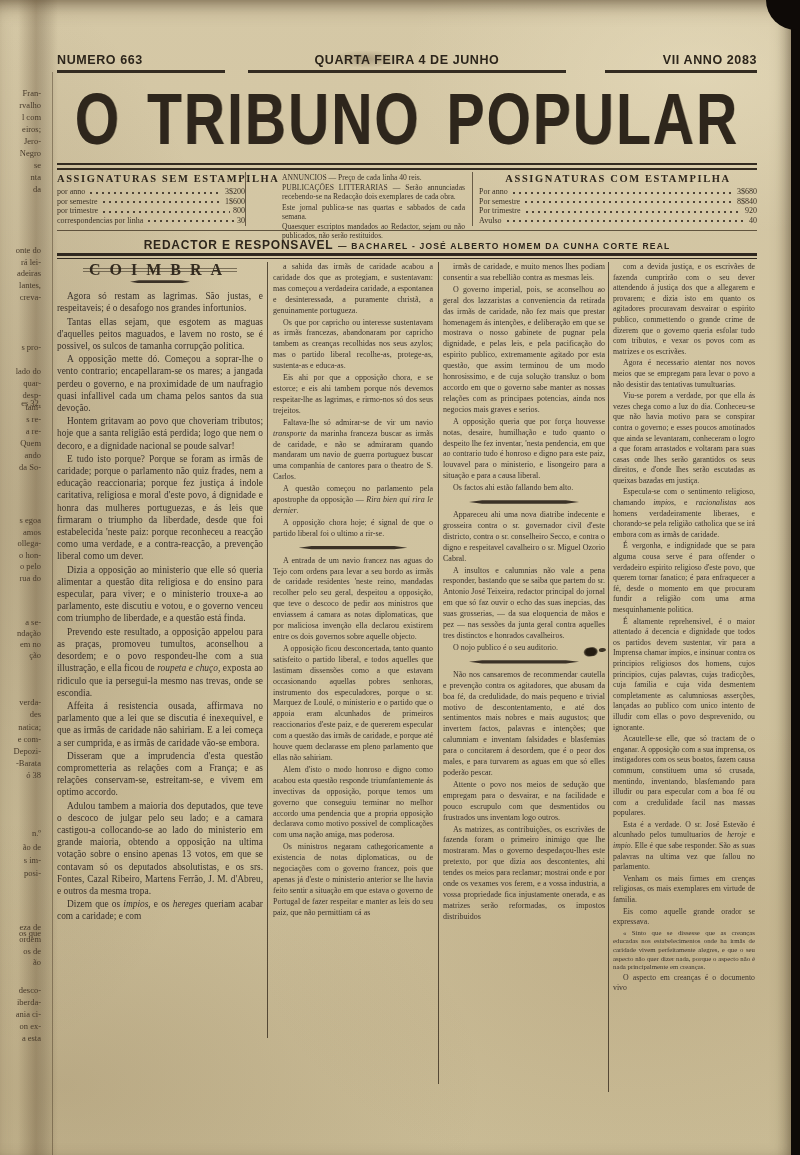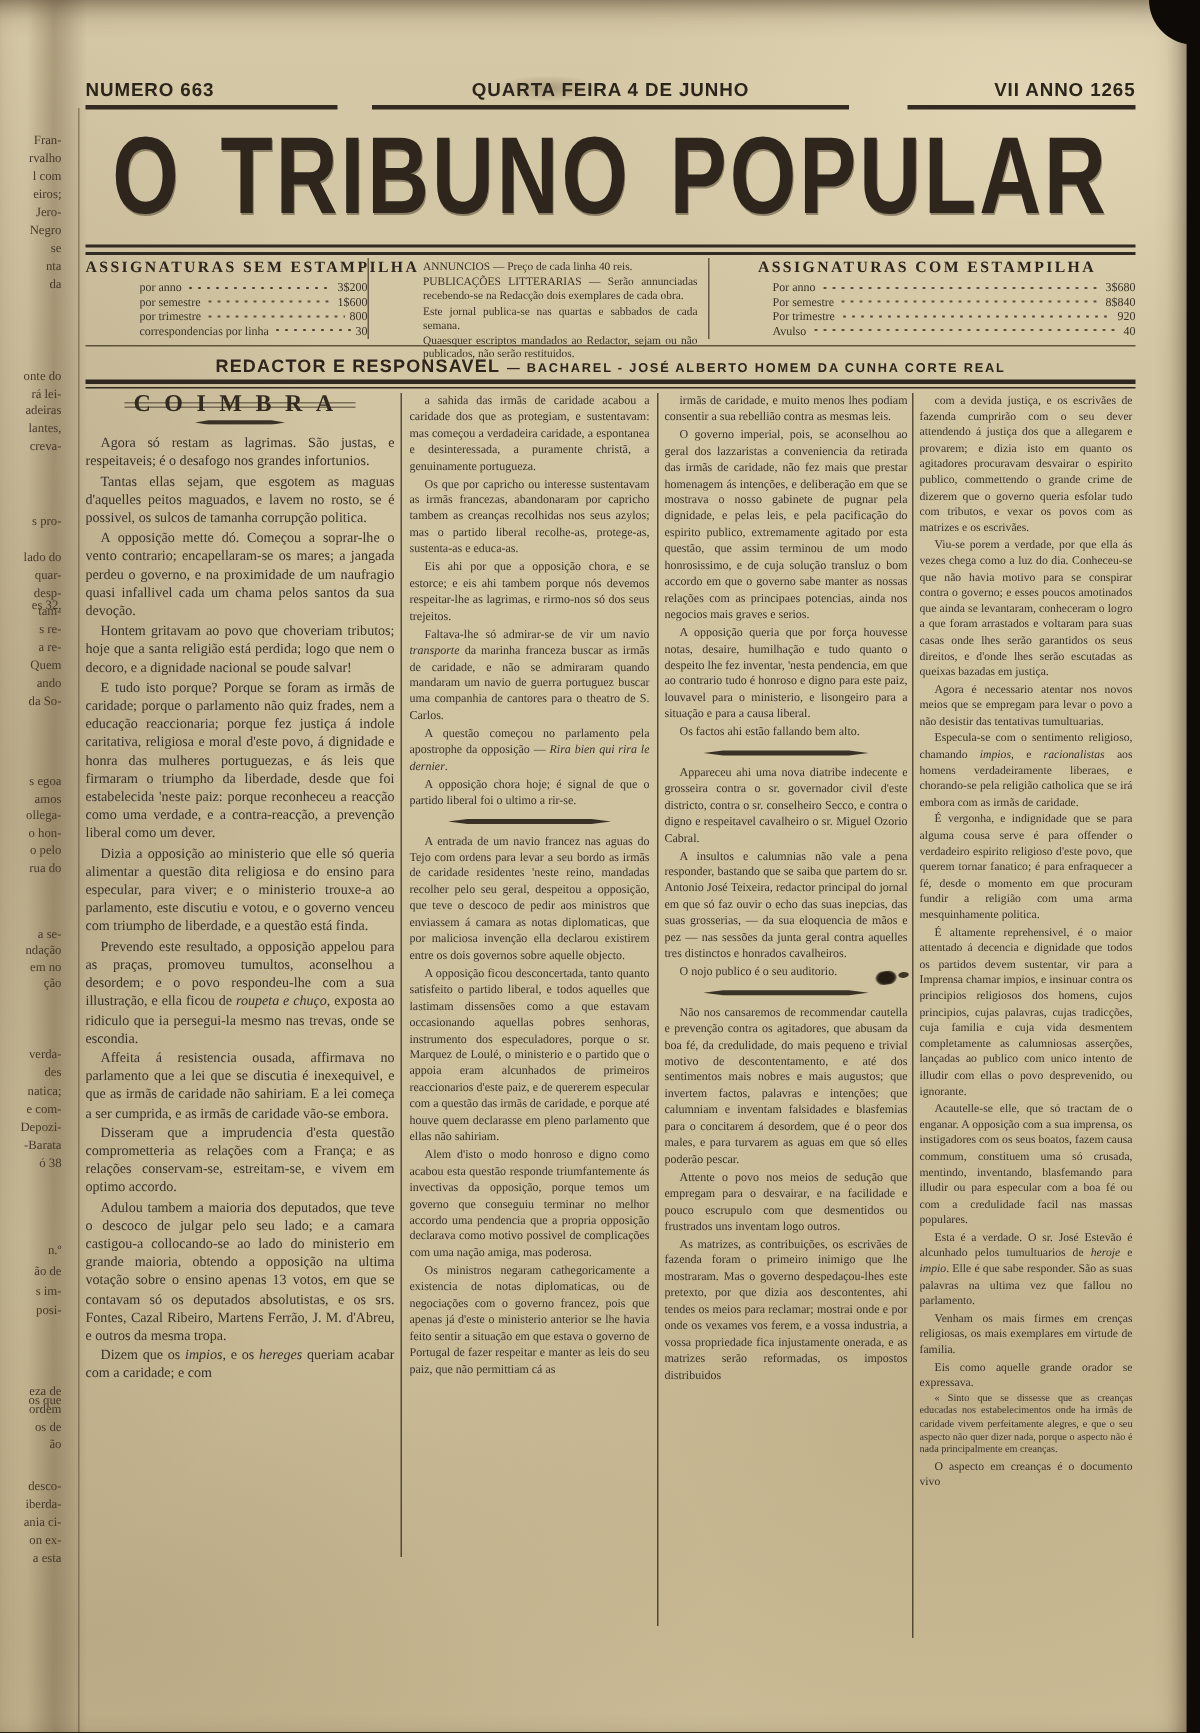--- a/index.html
+++ b/index.html
@@ -50,21 +50,21 @@
   .rule-double{position:absolute;top:163px;left:0;width:100%;height:3px;
         border-top:2px solid #332b21;border-bottom:2px solid #332b21;}
 
   
   .infobar{position:absolute;top:172px;left:0;width:100%;height:54px;display:flex;}
   .vsep{width:1px;background:rgba(58,46,30,.7);}
   .sub-block{padding-top:1px;}
   .sub-left{width:188px;}
   .sub-right{width:278px;padding-left:6px;}
   .sub-title{margin:0 0 3px 0;text-align:center;font-size:10.5px;font-weight:bold;letter-spacing:1.6px;color:#2e261c;white-space:nowrap;}
-  .price-row{display:flex;align-items:flex-start;font-size:8px;line-height:9.5px;color:#3a3126;margin-left:36px;}
+  .price-row{display:flex;align-items:center;font-size:8px;line-height:9.5px;color:#3a3126;}
   .price-row .lbl{white-space:nowrap;}
   .price-row .dots{flex:1;height:8px;margin:0 3px;
         background-image:radial-gradient(circle, #4a4033 .7px, transparent .9px);
         background-size:6px 4px;background-position:0 70%;background-repeat:repeat-x;}
   .price-row .val{white-space:nowrap;}
   .notices{flex:1;padding:1px 7px 0 7px;font-size:7.6px;line-height:9.2px;text-align:justify;color:#3a3126;}
   .notice-line{margin:0 0 1px 0;padding-left:29px;}
 
   .rule-thin{position:absolute;top:230px;left:0;width:100%;height:1px;background:rgba(58,46,30,.75);}
 
@@ -172,21 +172,21 @@
       <header class="dateline">
         <div class="dl-cell dl-left">
           <span>NUMERO 663</span>
           <div class="dl-rule"></div>
         </div>
         <div class="dl-cell dl-center">
           <span>QUARTA FEIRA 4 DE JUNHO</span>
           <div class="dl-rule"></div>
         </div>
         <div class="dl-cell dl-right">
-          <span>VII ANNO 1265</span>
+          <span>VII ANNO 2083</span>
           <div class="dl-rule"></div>
         </div>
       </header>
 
       <h1 class="title">O TRIBUNO POPULAR</h1>
 
       <div class="rule-double"></div>
 
       <section class="infobar">
         <div class="sub-block sub-left">
@@ -299,22 +299,22 @@
             <p>A insultos e calumnias não vale a pena responder, bastando que se saiba que partem do sr. Antonio José Teixeira, redactor principal do jornal em que só faz ouvir o echo das suas inepcias, das suas grosserias, — da sua eloquencia de mãos e pez — nas sessões da junta geral contra aquelles tres distinctos e honrados cavalheiros.</p>
             <p>O nojo publico é o seu auditorio.</p>
             <div class="swell"></div>
             <p>Não nos cansaremos de recommendar cautella e prevenção contra os agitadores, que abusam da boa fé, da credulidade, do mais pequeno e trivial motivo de descontentamento, e até dos sentimentos mais nobres e mais augustos; que invertem factos, palavras e intenções; que calumniam e inventam falsidades e blasfemias para o concitarem á desordem, que é o peor dos males, e para turvarem as aguas em que só elles poderão pescar.</p>
             <p>Attente o povo nos meios de sedução que empregam para o desvairar, e na facilidade e pouco escrupulo com que desmentidos ou frustrados uns inventam logo outros.</p>
             <p>As matrizes, as contribuições, os escrivães de fazenda foram o primeiro inimigo que lhe mostraram. Mas o governo despedaçou-lhes este pretexto, por que dizia aos descontentes, ahi tendes os meios para reclamar; mostrai onde e por onde os vexames vos ferem, e a vossa industria, a vossa propriedade fica injustamente onerada, e as matrizes serão reformadas, os impostos distribuidos</p>
           </div>
         <div class="colrule cr-2"></div>
         <div class="col col-3">
             <p>com a devida justiça, e os escrivães de fazenda cumprirão com o seu dever attendendo á justiça dos que a allegarem e provarem; e dizia isto em quanto os agitadores procuravam desvairar o espirito publico, commettendo o grande crime de dizerem que o governo queria esfolar tudo com tributos, e vexar os povos com as matrizes e os escrivães.</p>
+            <p>Agora é necessario atentar nos novos meios que se empregam para levar o povo a não desistir das tentativas tumultuarias.</p>
             <p>Viu-se porem a verdade, por que ella ás vezes chega como a luz do dia. Conheceu-se que não havia motivo para se conspirar contra o governo; e esses poucos amotinados que ainda se levantaram, conheceram o logro a que foram arrastados e voltaram para suas casas onde lhes serão garantidos os seus direitos, e d'onde lhes serão escutadas as queixas bazadas em justiça.</p>
-            <p>Agora é necessario atentar nos novos meios que se empregam para levar o povo a não desistir das tentativas tumultuarias.</p>
             <p>Especula-se com o sentimento religioso, chamando <em>impios</em>, e <em>racionalistas</em> aos homens verdadeiramente liberaes, e chorando-se pela religião catholica que se irá embora com as irmãs de caridade.</p>
             <p>É vergonha, e indignidade que se para alguma cousa serve é para offender o verdadeiro espirito religioso d'este povo, que querem tornar fanatico; é para enfraquecer a fé, desde o momento em que procuram fundir a religião com uma arma mesquinhamente politica.</p>
             <p>É altamente reprehensivel, é o maior attentado á decencia e dignidade que todos os partidos devem sustentar, vir para a Imprensa chamar impios, e insinuar contra os principios religiosos dos homens, cujos principios, cujas palavras, cujas tradicções, cuja familia e cuja vida desmentem completamente as calumniosas asserções, lançadas ao publico com unico intento de illudir com ellas o povo desprevenido, ou ignorante.</p>
             <p>Acautelle-se elle, que só tractam de o enganar. A opposição com a sua imprensa, os instigadores com os seus boatos, fazem causa commum, constituem uma só crusada, mentindo, inventando, blasfemando para illudir ou para especular com a boa fé ou com a credulidade facil nas massas populares.</p>
             <p>Esta é a verdade. O sr. José Estevão é alcunhado pelos tumultuarios de <em>heroje</em> e <em>impio</em>. Elle é que sabe responder. São as suas palavras na ultima vez que fallou no parlamento.</p>
             <p>Venham os mais firmes em crenças religiosas, os mais exemplares em virtude de familia.</p>
             <p>Eis como aquelle grande orador se expressava.</p>
             <p class="footnote">« Sinto que se dissesse que as creanças educadas nos estabelecimentos onde ha irmãs de caridade vivem perfeitamente alegres, e que o seu aspecto não quer dizer nada, porque o aspecto não é nada principalmente em creanças.</p>
             <p>O aspecto em creanças é o documento vivo</p>
           </div>

